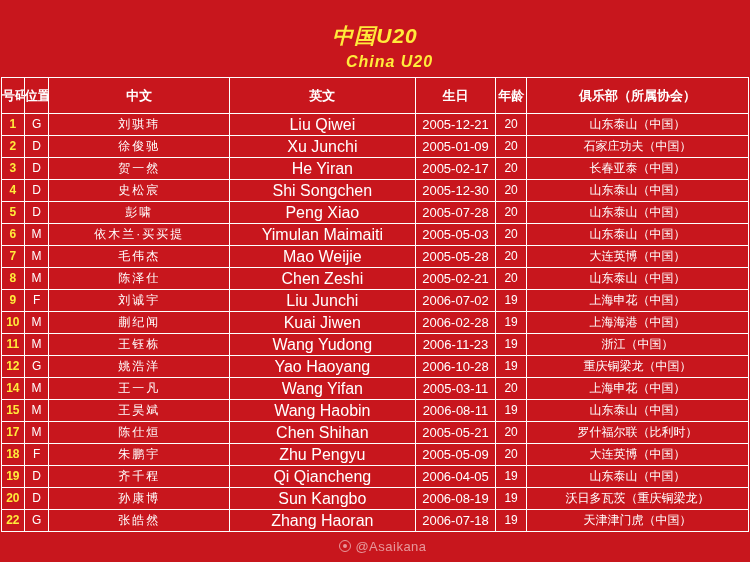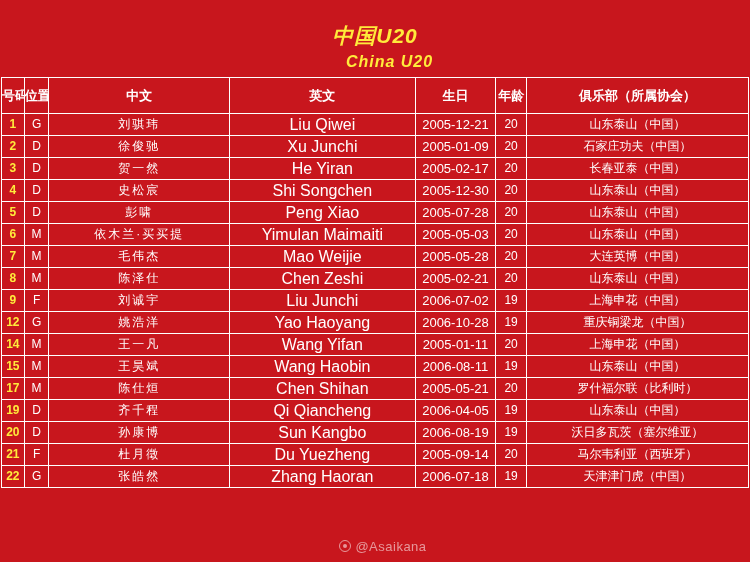--- a/index.html
+++ b/index.html
@@ -197,34 +197,52 @@
         <tr>
           <td class="num">9</td>
           <td class="pos">F</td>
           <td class="cn">刘诚宇</td>
           <td class="en">Liu Junchi</td>
           <td class="dob">2006-07-02</td>
           <td class="age">19</td>
           <td class="club">上海申花（中国）</td>
         </tr>
         <tr>
+          <td class="num">10</td>
+          <td class="pos">M</td>
+          <td class="cn">蒯纪闻</td>
+          <td class="en">Kuai Jiwen</td>
+          <td class="dob">2006-02-28</td>
+          <td class="age">19</td>
+          <td class="club">上海海港（中国）</td>
+        </tr>
+        <tr>
+          <td class="num">11</td>
+          <td class="pos">M</td>
+          <td class="cn">王钰栋</td>
+          <td class="en">Wang Yudong</td>
+          <td class="dob">2006-11-23</td>
+          <td class="age">19</td>
+          <td class="club">浙江（中国）</td>
+        </tr>
+        <tr>
           <td class="num">12</td>
           <td class="pos">G</td>
           <td class="cn">姚浩洋</td>
           <td class="en">Yao Haoyang</td>
           <td class="dob">2006-10-28</td>
           <td class="age">19</td>
           <td class="club">重庆铜梁龙（中国）</td>
         </tr>
         <tr>
           <td class="num">14</td>
           <td class="pos">M</td>
           <td class="cn">王一凡</td>
           <td class="en">Wang Yifan</td>
-          <td class="dob">2005-01-11</td>
+          <td class="dob">2005-03-11</td>
           <td class="age">20</td>
           <td class="club">上海申花（中国）</td>
         </tr>
         <tr>
           <td class="num">15</td>
           <td class="pos">M</td>
           <td class="cn">王昊斌</td>
           <td class="en">Wang Haobin</td>
           <td class="dob">2006-08-11</td>
           <td class="age">19</td>
@@ -233,45 +251,45 @@
         <tr>
           <td class="num">17</td>
           <td class="pos">M</td>
           <td class="cn">陈仕烜</td>
           <td class="en">Chen Shihan</td>
           <td class="dob">2005-05-21</td>
           <td class="age">20</td>
           <td class="club">罗什福尔联（比利时）</td>
         </tr>
         <tr>
+          <td class="num">18</td>
+          <td class="pos">F</td>
+          <td class="cn">朱鹏宇</td>
+          <td class="en">Zhu Pengyu</td>
+          <td class="dob">2005-05-09</td>
+          <td class="age">20</td>
+          <td class="club">大连英博（中国）</td>
+        </tr>
+        <tr>
           <td class="num">19</td>
           <td class="pos">D</td>
           <td class="cn">齐千程</td>
           <td class="en">Qi Qiancheng</td>
           <td class="dob">2006-04-05</td>
           <td class="age">19</td>
           <td class="club">山东泰山（中国）</td>
         </tr>
         <tr>
           <td class="num">20</td>
           <td class="pos">D</td>
           <td class="cn">孙康博</td>
           <td class="en">Sun Kangbo</td>
           <td class="dob">2006-08-19</td>
           <td class="age">19</td>
-          <td class="club">沃日多瓦茨（塞尔维亚）</td>
-        </tr>
-        <tr>
-          <td class="num">21</td>
-          <td class="pos">F</td>
-          <td class="cn">杜月徵</td>
-          <td class="en">Du Yuezheng</td>
-          <td class="dob">2005-09-14</td>
-          <td class="age">20</td>
-          <td class="club">马尔韦利亚（西班牙）</td>
+          <td class="club">沃日多瓦茨（重庆铜梁龙）</td>
         </tr>
         <tr>
           <td class="num">22</td>
           <td class="pos">G</td>
           <td class="cn">张皓然</td>
           <td class="en">Zhang Haoran</td>
           <td class="dob">2006-07-18</td>
           <td class="age">19</td>
           <td class="club">天津津门虎（中国）</td>
         </tr>

